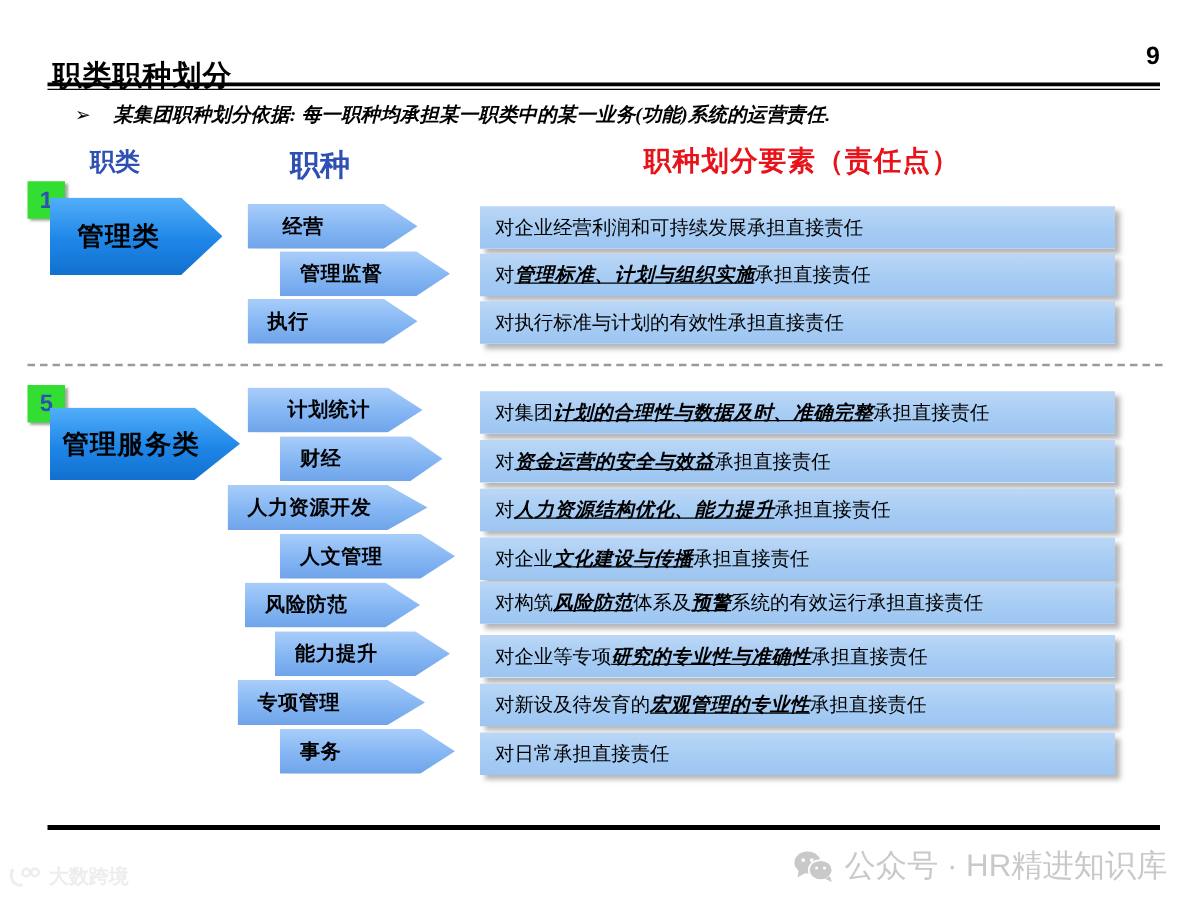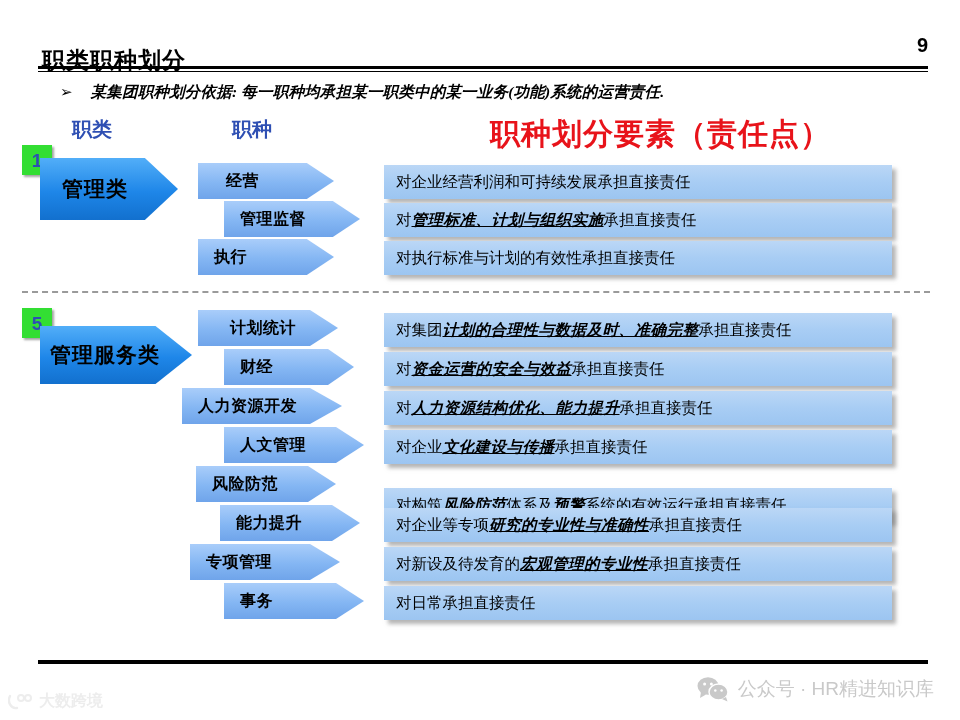--- a/index.html
+++ b/index.html
@@ -39,22 +39,22 @@
   }
   .bullet-text{
     font-size:15.5px;font-weight:bold;color:#000;
     font-style:italic;letter-spacing:0.2px;
     font-family:"Liberation Serif","DejaVu Serif",serif;
   }
 
   
   .col-h{position:absolute;font-weight:bold;}
   .col-h.cat{left:72px;top:116px;font-size:20px;color:#2E4FB3;}
-  .col-h.fam{left:232px;top:116px;font-size:20px;color:#2E4FB3;}
-  .col-h.elem{left:490px;top:114px;font-size:30px;color:#E8131A;letter-spacing:1px;font-family:Liberation Mono, monospace;}
+  .col-h.fam{left:232px;top:116px;font-size:24px;color:#2E4FB3;}
+  .col-h.elem{left:515px;top:114px;font-size:22px;color:#E8131A;letter-spacing:1px;font-family:Liberation Mono, monospace;}
 
   .divider{
     position:absolute;left:22px;top:291px;width:908px;height:0;
     border-top:2px dashed #9a9a9a;
   }
 
   
   .badge{
     position:absolute;width:30px;height:30px;
     background:#33DE33;
@@ -109,21 +109,21 @@
     text-decoration:underline;
     letter-spacing:.5px;
   }
 
   
   .foot-rule{position:absolute;left:38px;top:660px;width:890px;height:0;
     border-top:4px solid #000;}
   .foot-wc{
     position:absolute;right:26px;top:676px;
     display:flex;align-items:center;gap:9px;
-    color:#c9c9c9;font-size:19px;
+    color:#c9c9c9;font-size:25px;
     font-family:"Liberation Sans","DejaVu Sans",sans-serif;
   }
   .wc-icon{display:block;}
   .foot-brand{
     position:absolute;left:8px;top:691px;
     display:flex;align-items:center;gap:5px;
     color:#ededed;font-size:16px;font-weight:bold;
     font-family:"Liberation Sans","DejaVu Sans",sans-serif;
   }
 </style>
@@ -215,21 +215,21 @@
       <div class="bar" style="top: 391px; width: 508px;">
         <span>对</span>
         <span class="em">人力资源结构优化、能力提升</span>
         <span>承担直接责任</span>
       </div>
       <div class="bar" style="top: 430px; width: 508px;">
         <span>对企业</span>
         <span class="em">文化建设与传播</span>
         <span>承担直接责任</span>
       </div>
-      <div class="bar" style="top: 488px; width: 508px;">
+      <div class="bar" style="top: 465px; width: 508px;">
         <span>对构筑</span>
         <span class="em">风险防范</span>
         <span>体系及</span>
         <span class="em">预警</span>
         <span>系统的有效运行承担直接责任</span>
       </div>
       <div class="bar" style="top: 508px; width: 508px;">
         <span>对企业等专项</span>
         <span class="em">研究的专业性与准确性</span>
         <span>承担直接责任</span>

